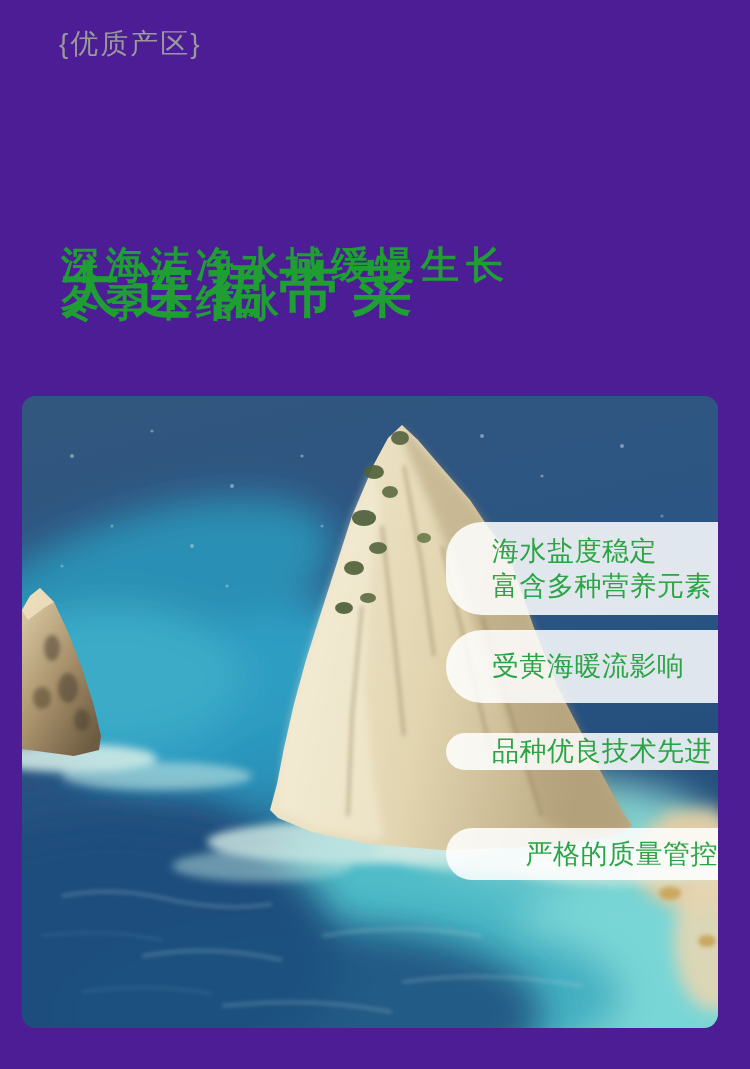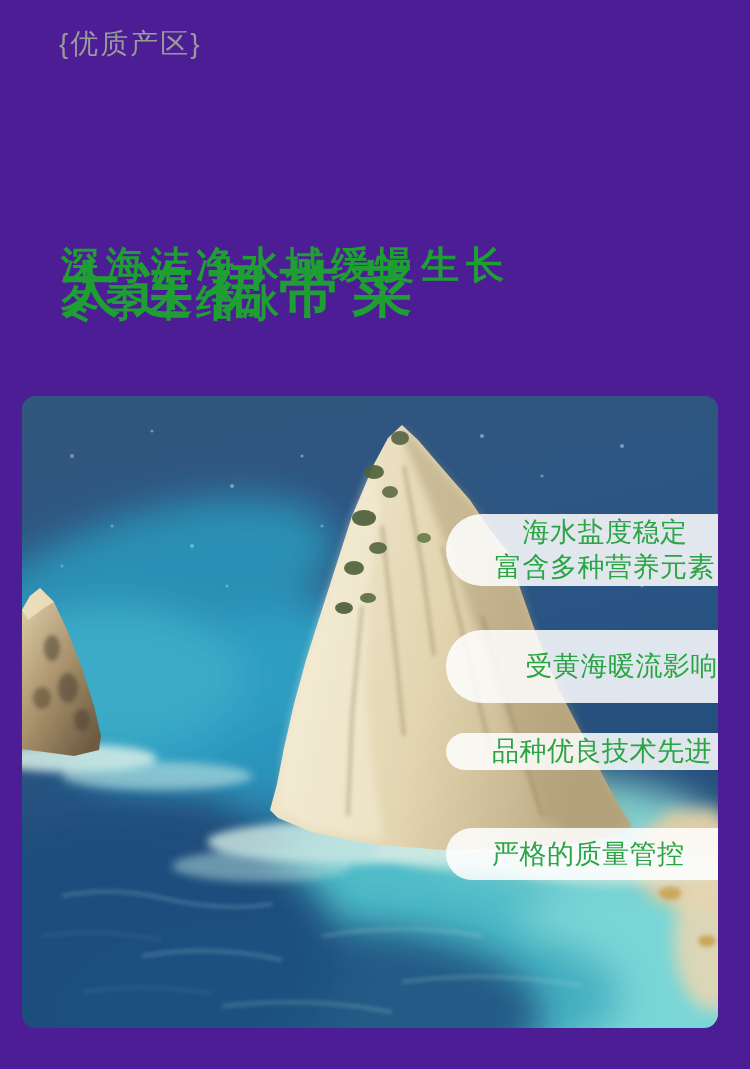--- a/index.html
+++ b/index.html
@@ -31,24 +31,24 @@
     border-radius:14px; overflow:hidden; background:#2b5581;
   }
   .photo svg { position:absolute; left:0; top:0; display:block; }
   .pill {
     position:absolute; left:424px; right:0;
     background:rgba(255,255,255,0.86);
     color:#2aa444; font-size:27px; line-height:35px; letter-spacing:0.5px;
     display:flex; flex-direction:column; justify-content:center;
     padding-left:46px;
   }
-  .pill-1 { top:118px; height:72px; border-radius:36px 0 0 36px;align-items:center; }
-  .pill-2 { top:234px; height:73px; border-radius:36px 0 0 36px;align-items:flex-end; }
+  .pill-1 { top:126px; height:93px; border-radius:36px 0 0 36px; }
+  .pill-2 { top:234px; height:73px; border-radius:36px 0 0 36px; }
   .pill-3 { top:337px; height:37px; border-radius:27px 0 0 27px; }
-  .pill-4 { top:432px; height:52px; border-radius:26px 0 0 26px; }
+  .pill-4 { top:432px; height:52px; border-radius:26px 0 0 26px;text-align:right; }
 </style>
 </head>
 <body>
 
 <div class="page">
 
   <div class="origin-tag">{优质产区}</div>
 
   <h1 class="title">
     <span>大连裙带菜</span>

